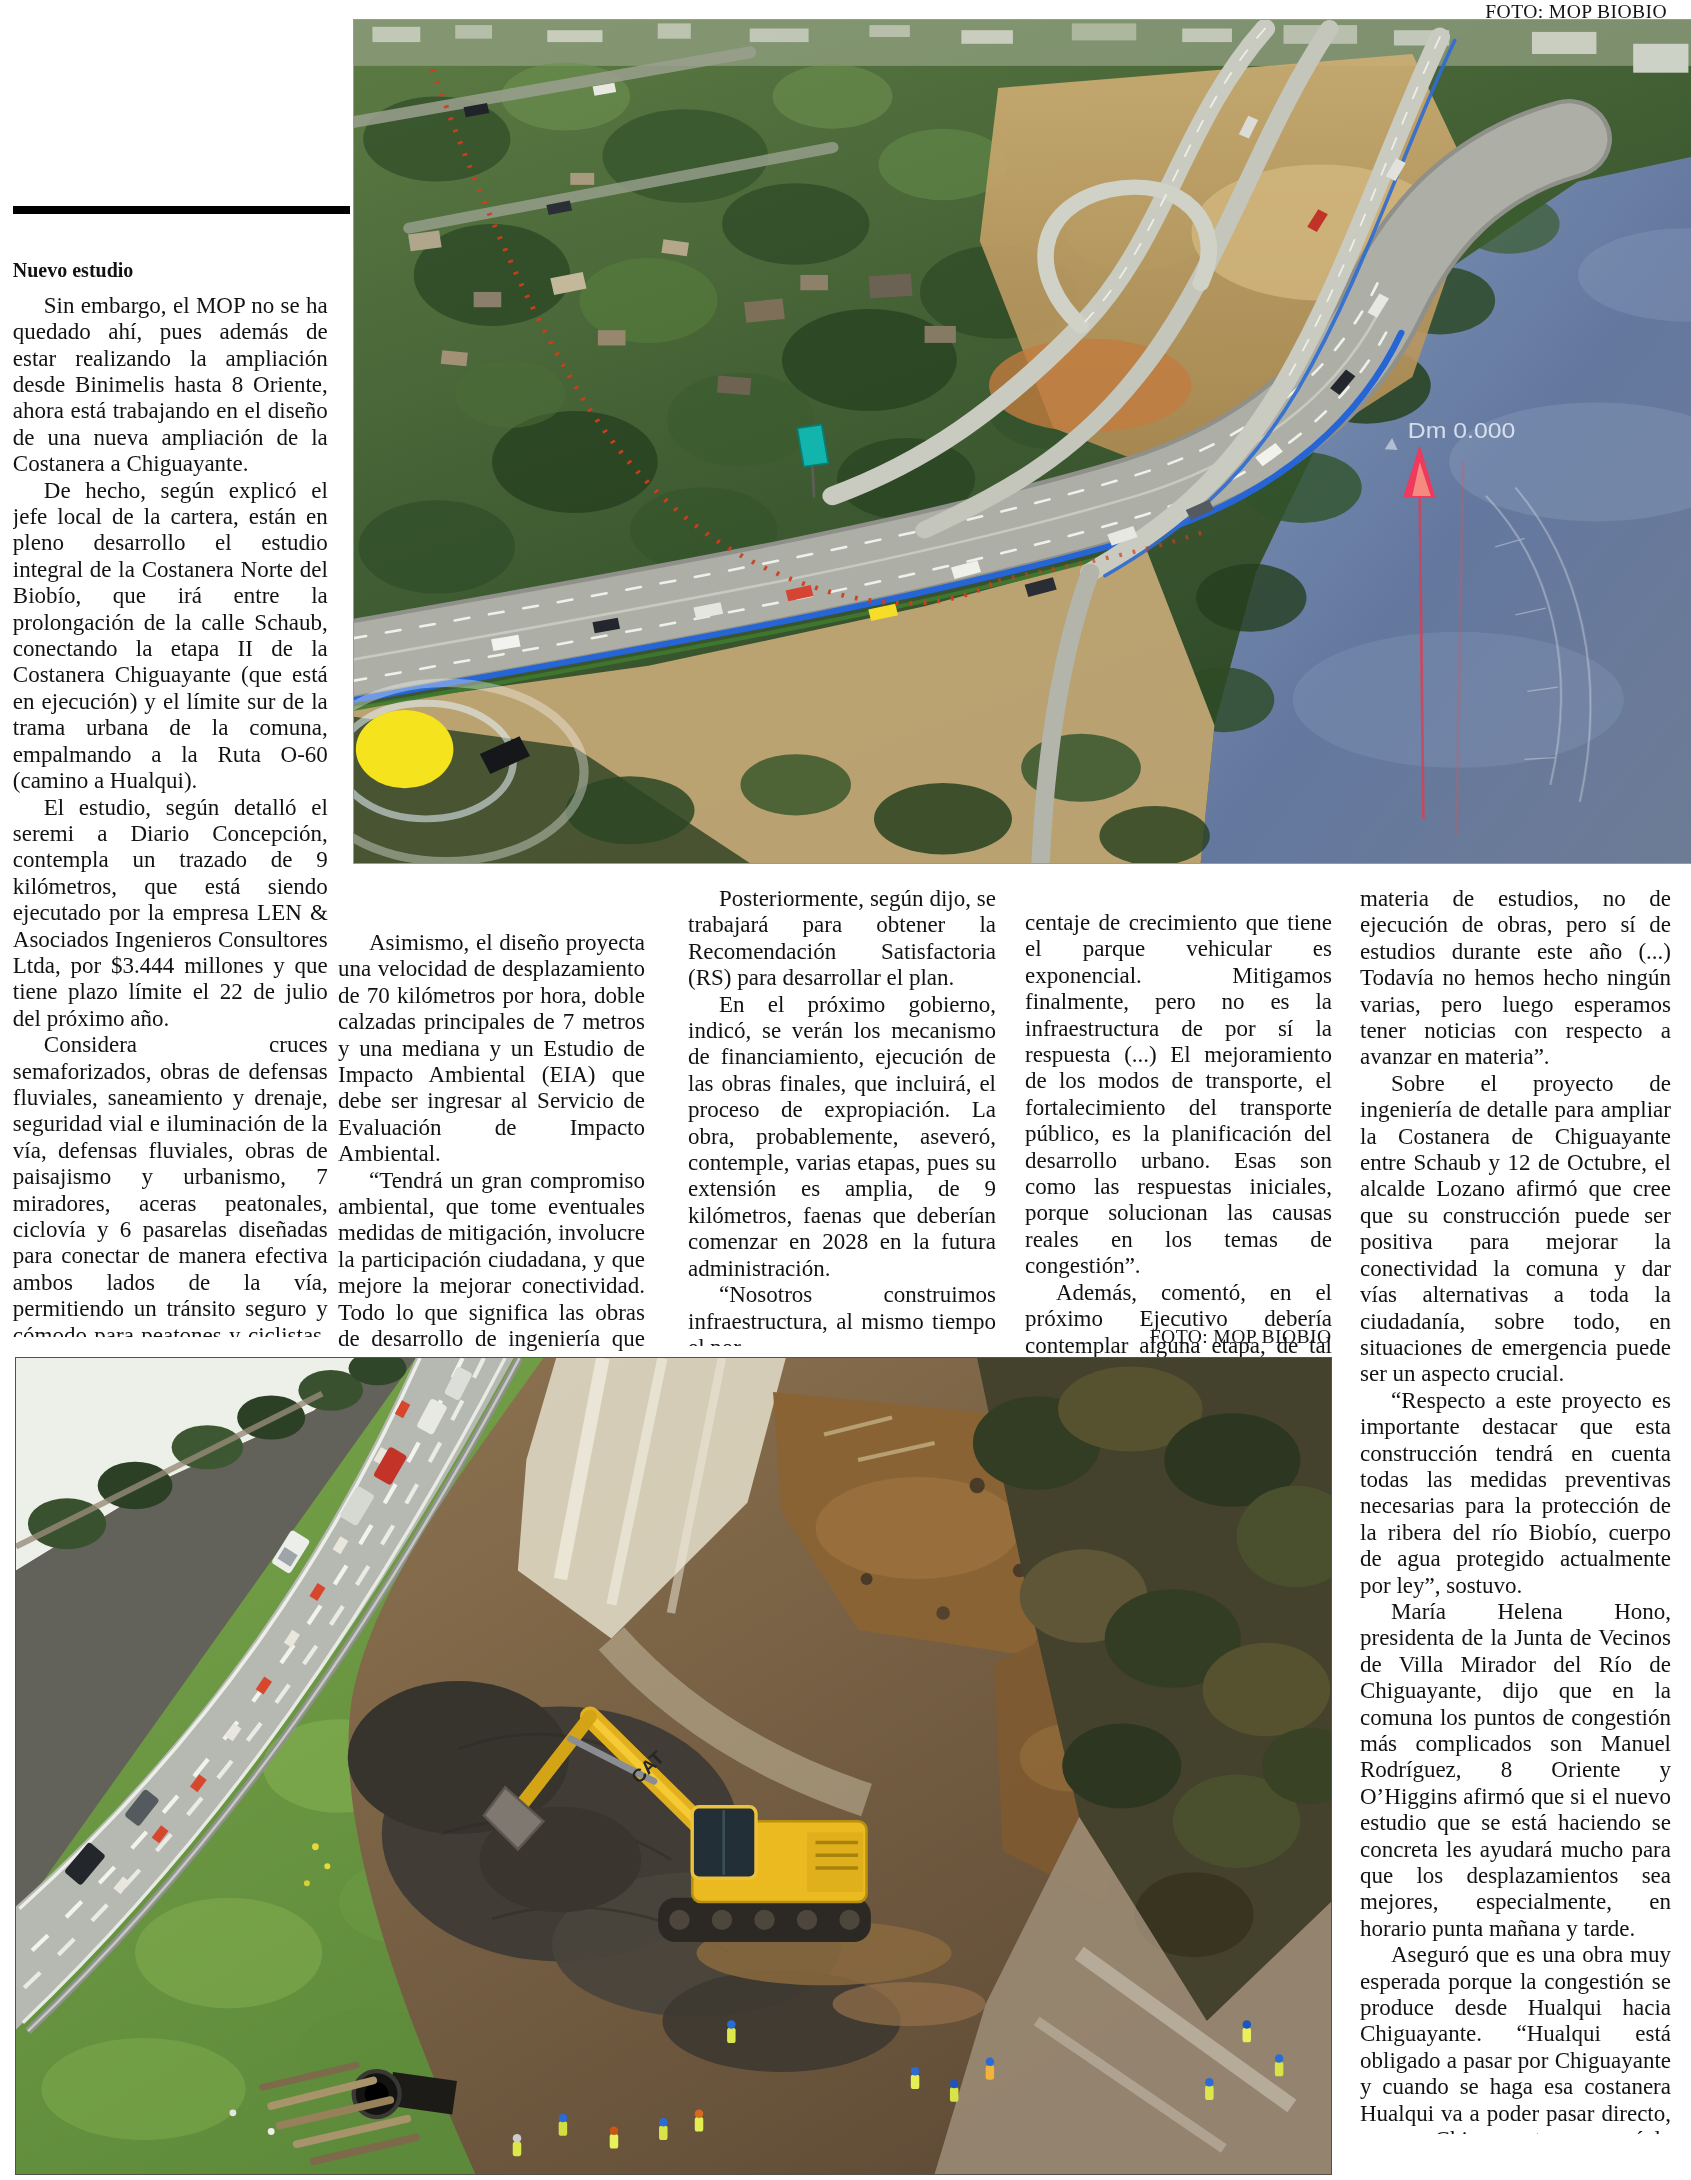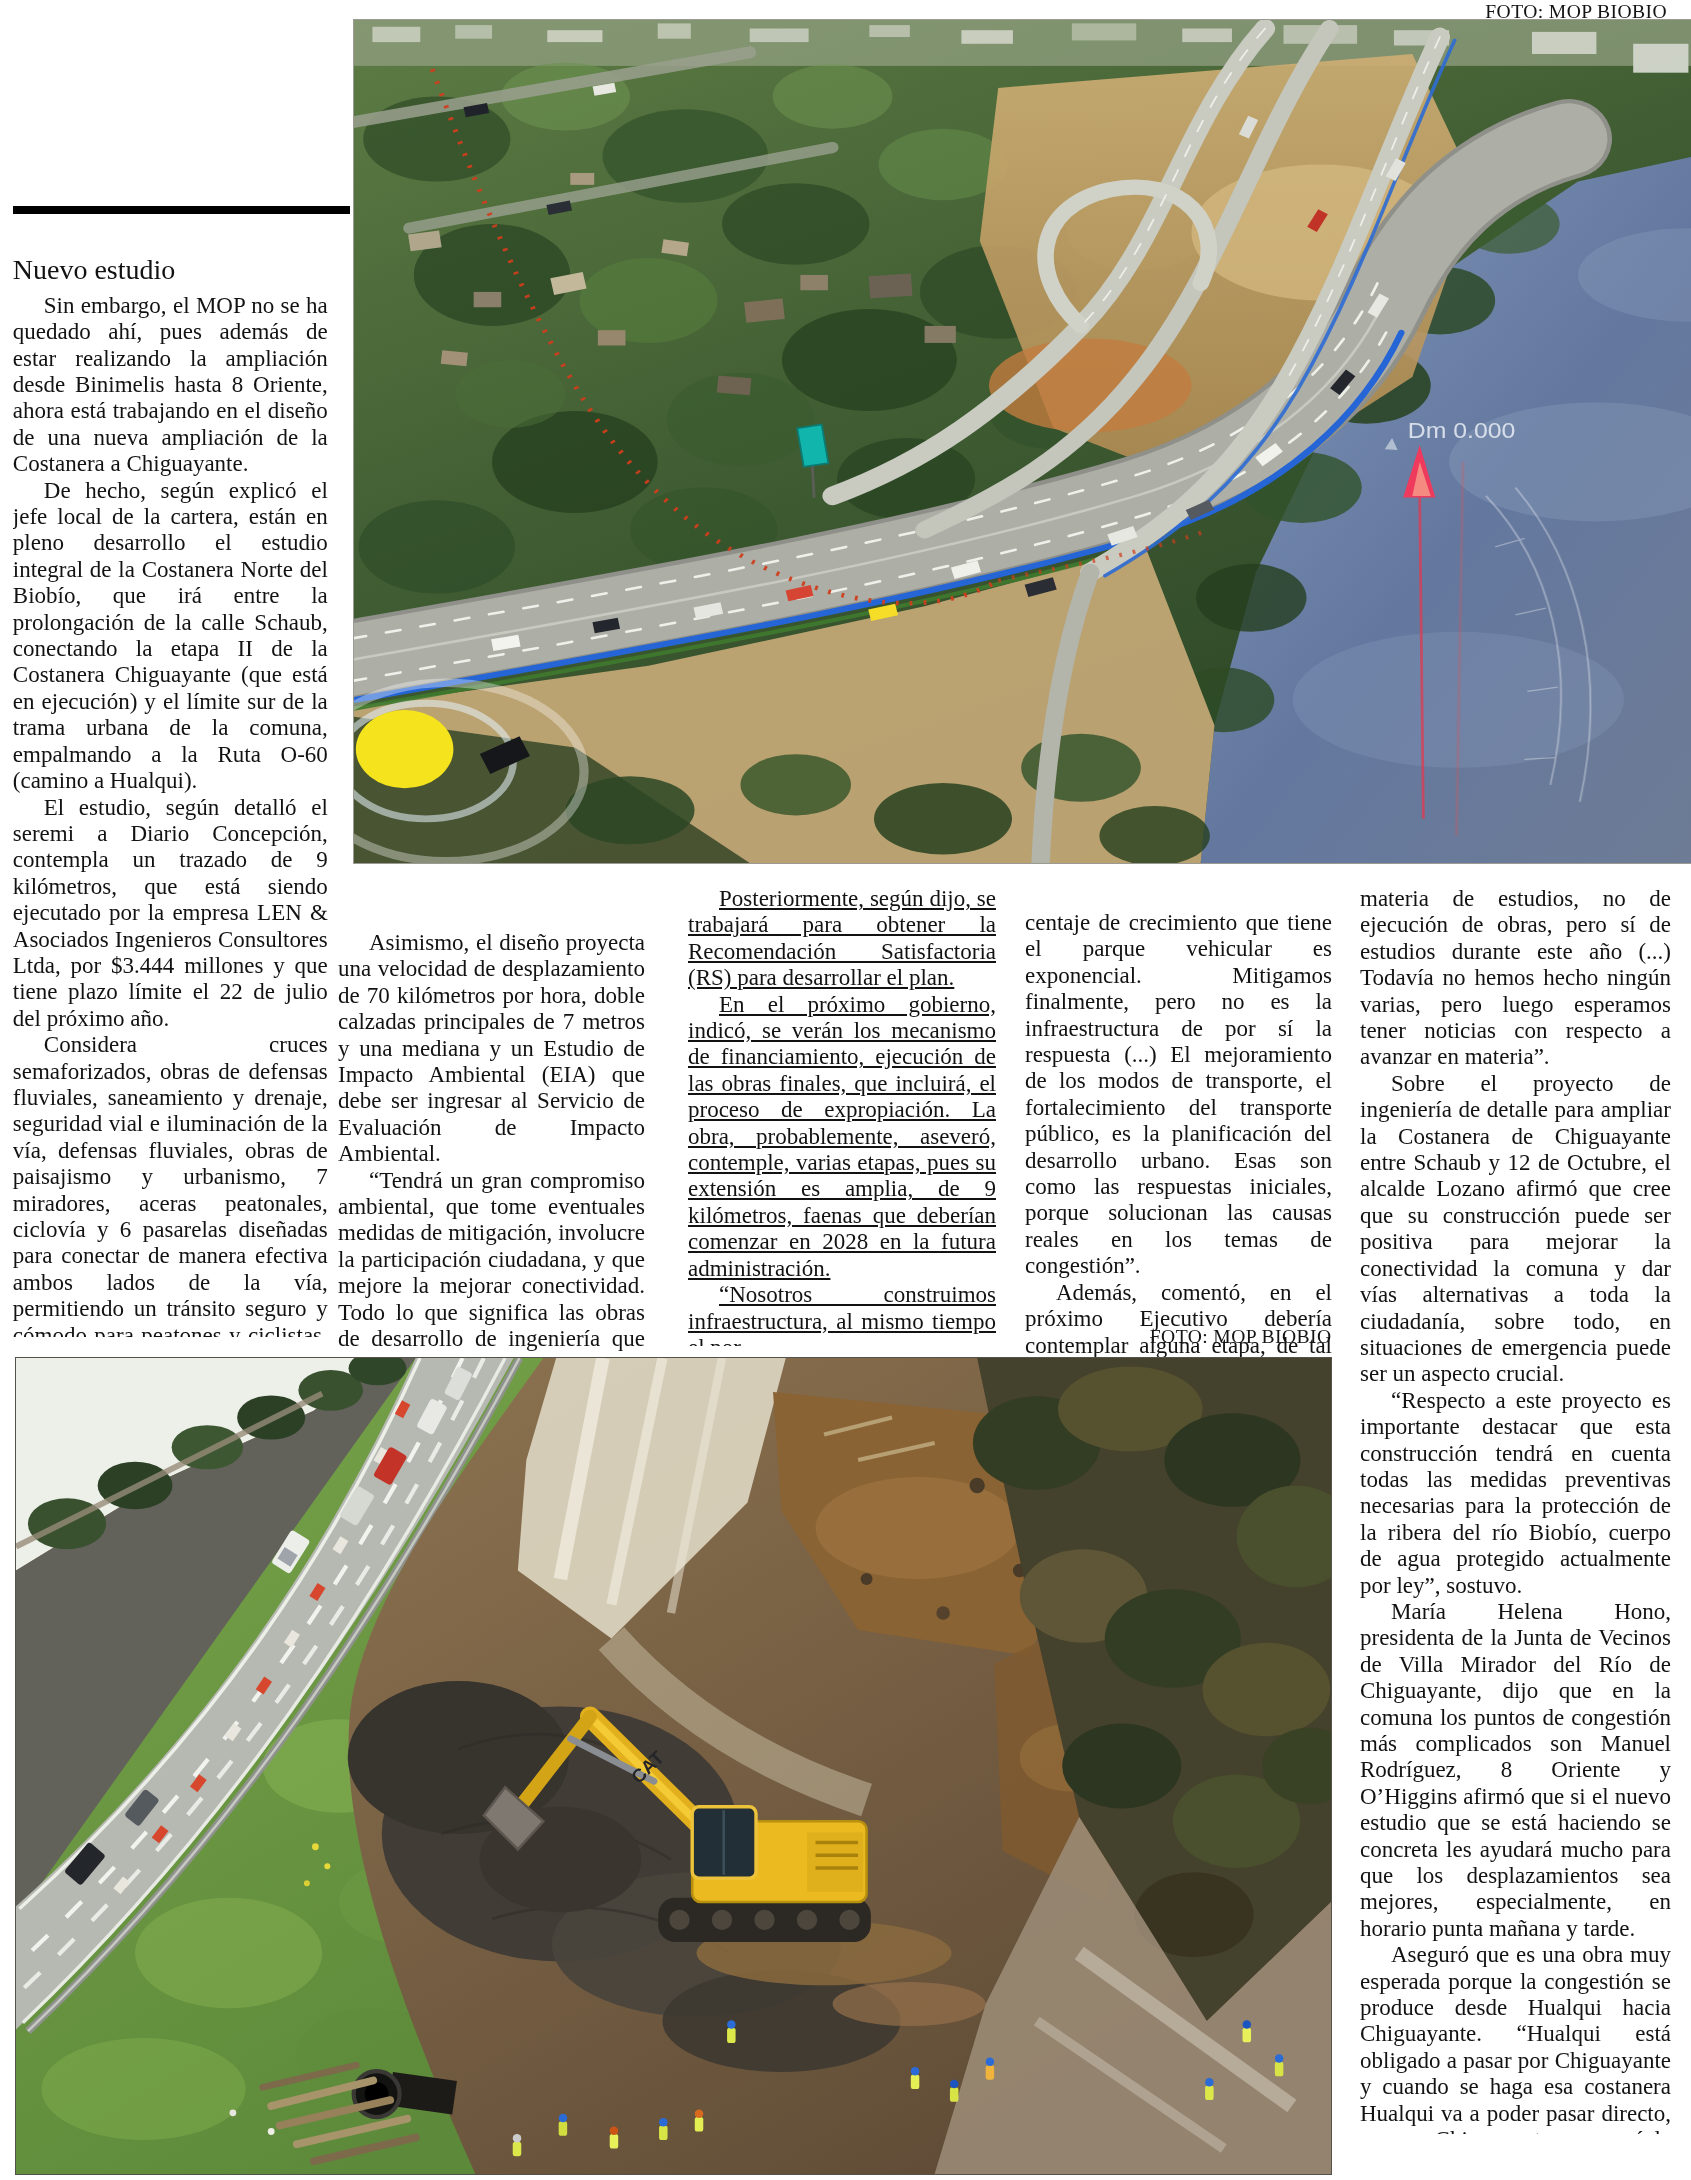--- a/index.html
+++ b/index.html
@@ -14,24 +14,24 @@
   .photo{position:absolute;overflow:hidden;}
   #photo-top{left:353px;top:19px;width:1422px;height:845px;border:0.9px solid #9b9b93;box-sizing:border-box;}
   #photo-bottom{left:14.5px;top:1357px;width:1317px;height:818px;border:1.7px solid #55524c;box-sizing:border-box;}
   .photo svg{display:block;width:100%;height:100%;}
   .col{position:absolute;text-align:justify;font-size:23px;line-height:26.4px;overflow:hidden;
        hyphens:auto;-webkit-hyphens:auto;}
   .col p{margin:0;text-indent:31px;}
   .col p.noindent{text-indent:0;}
   #col1{left:12.8px;top:254px;width:315px;max-height:1083px;}
   #col2{left:338px;top:886px;width:307px;max-height:460px;margin-top:44px;}
-  #col3{left:688px;top:886px;width:308px;max-height:460px;text-decoration:underline;}
+  #col3{left:688px;top:886px;width:308px;max-height:460px;}
   #col4{left:1025px;top:886px;width:307px;max-height:460px;margin-top:24px;}
   #col5{left:1360px;top:886px;width:311px;max-height:1248px;}
-  h2.section{font-size:28px;line-height:32px;font-weight:normal;margin:0 0 6.8px 0;text-align:left;}
+  h2.section{font-size:20px;line-height:32px;font-weight:bold;margin:0 0 6.8px 0;text-align:left;}
 </style>
 </head>
 <body>
 
 <div id="page">
 
   <div id="credit-top" class="credit">FOTO: MOP BIOBIO</div>
 
   <figure id="photo-top" class="photo">
     <svg viewBox="0 0 1543 992" preserveAspectRatio="none">

